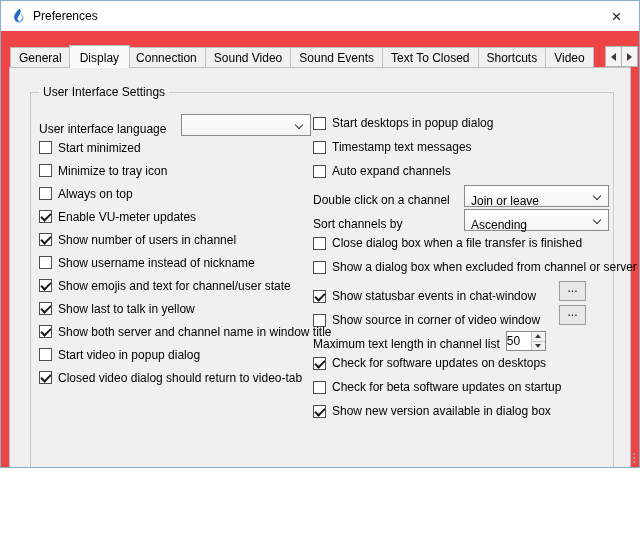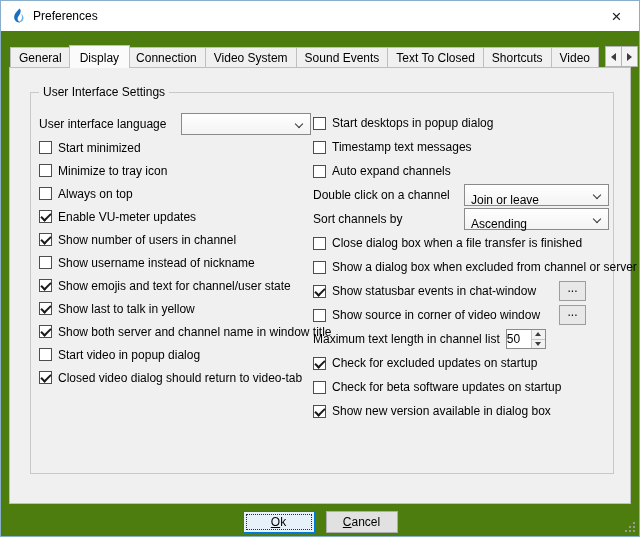--- a/index.html
+++ b/index.html
@@ -2,22 +2,22 @@
 <html><head>
 <meta charset="utf-8">
 <style>
   * { margin:0; padding:0; box-sizing:border-box; }
   html,body { width:640px; height:545px; }
   body {
     font-family:"Liberation Sans", sans-serif;
     font-size:12px; color:#000; background:#fff;
   }
   .window {
-    position:relative; width:640px; height:537px;
-    background:#4d7c0f; border:1px solid #88aecb; overflow:hidden;
+    position:relative; width:640px; height:468px;
+    background:#ef4444; border:1px solid #88aecb; overflow:hidden;
   }
   
   .titlebar {
     position:absolute; top:0; left:0; right:0; height:30px;
     background:#ffffff; display:flex; align-items:center; padding-left:9px;
   }
   .app-icon { width:16px; height:16px; margin-right:7px; flex:none; }
   .title { font-size:12px; }
   .close-btn {
     position:absolute; right:0; top:0; width:45px; height:30px;
@@ -58,21 +58,21 @@
   .groupbox {
     position:absolute; left:20px; top:24px; width:584px; height:382px;
     border:1px solid #c9c9c9;
   }
   .group-title {
     position:absolute; top:-8px; left:8px; background:#f0f0f0; padding:0 4px;
   }
   .col { position:absolute; top:18px; }
   .col.left  { left:8px;  width:272px; }
   .col.right { left:282px; width:296px; }
-  .row { display:flex; align-items:center; height:23px; position:relative; }
+  .row { display:flex; align-items:flex-end; height:23px; position:relative; }
   .col.right .row { height:24px; }
   .row.comborow { height:25px; }
   .row.withbtn { height:25px; }
   .txt { white-space:nowrap; }
   
   label.check, .check { display:flex; align-items:center; cursor:default; }
   .cb {
     width:13px; height:13px; background:#fff; border:1px solid #4d4d4d;
     margin-right:6px; flex:none; position:relative;
   }
@@ -152,21 +152,21 @@
     <span class="title">Preferences</span>
     <div class="close-btn">
       <span>×</span>
     </div>
   </div>
 
   <div class="tabbar">
     <div class="tab">General</div>
     <div class="tab selected">Display</div>
     <div class="tab">Connection</div>
-    <div class="tab">Video System</div>
+    <div class="tab">Sound Video</div>
     <div class="tab">Sound Events</div>
     <div class="tab">Text To Closed</div>
     <div class="tab">Shortcuts</div>
     <div class="tab">Video</div>
   </div>
   <div class="tabscroll">
     <div class="tsbtn">
         <i class="tri-l"></i>
       </div>
     <div class="tsbtn">
@@ -296,21 +296,21 @@
                 </span>
               <span class="sb">
                   <i class="tri-down"></i>
                 </span>
             </span>
           </div>
         </div>
 
         <label class="row check">
           <span class="cb" data-checked="true"></span>
-          <span class="txt">Check for excluded updates on startup</span>
+          <span class="txt">Check for software updates on desktops</span>
         </label>
         <label class="row check">
           <span class="cb" data-checked="false"></span>
           <span class="txt">Check for beta software updates on startup</span>
         </label>
         <label class="row check">
           <span class="cb" data-checked="true"></span>
           <span class="txt">Show new version available in dialog box</span>
         </label>
       </div>

